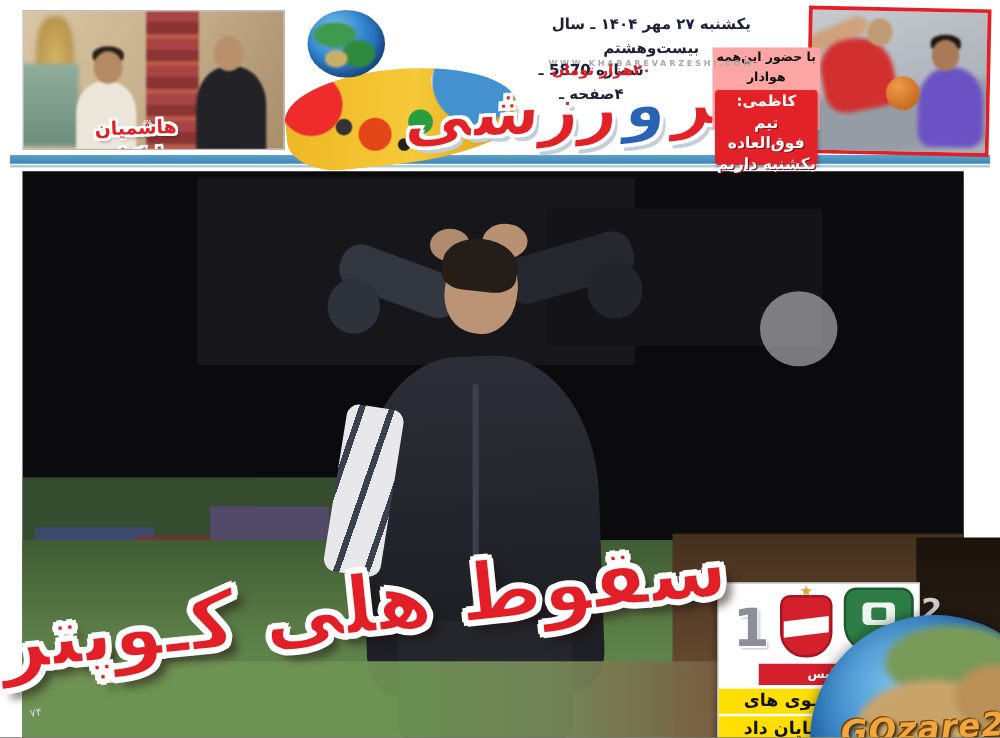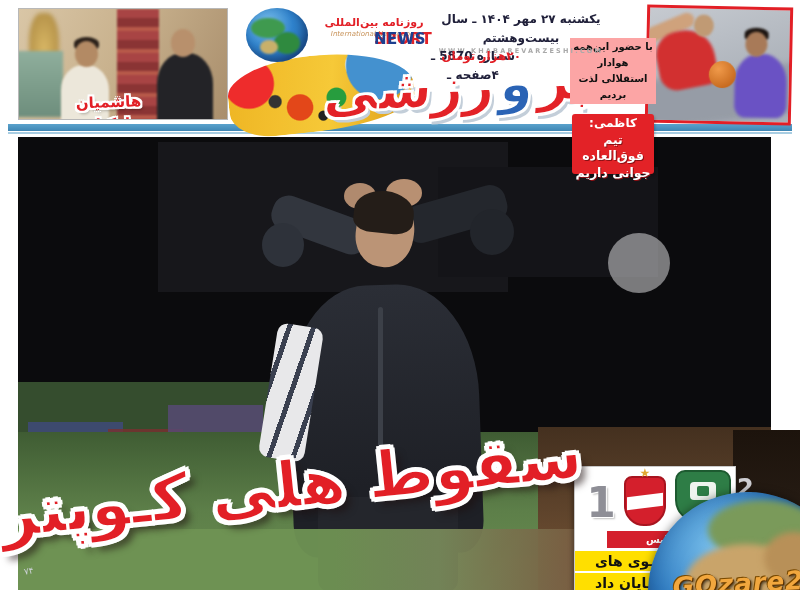--- a/index.html
+++ b/index.html
@@ -72,21 +72,21 @@
   .rs-red-head{left:44px;top:6px;width:20px;height:22px;background:#c09a74;border-radius:50%;filter:blur(1px);}
   .rs-pur-torso{left:86px;top:44px;width:52px;height:64px;background:#6a52c4;border-radius:45% 45% 20% 20%;filter:blur(1.5px);}
   .rs-pur-head{left:96px;top:22px;width:22px;height:25px;background:#a87a58;border-radius:50%;filter:blur(1px);}
   .rs-pur-hair{left:95px;top:18px;width:24px;height:12px;background:#1c1410;border-radius:50% 50% 20% 20%;filter:blur(1px);}
   .rs-ball{left:60px;top:52px;width:27px;height:27px;border-radius:50%;
            background:radial-gradient(circle at 35% 30%,#f09a4a,#c76a1e 75%);filter:blur(.5px);}
   .kicker{left:570px;top:38px;width:86px;direction:rtl;text-align:center;font-size:10px;font-weight:bold;
           color:#111;line-height:1.6;z-index:3;background:#fca5a5;padding:1px 2px;}
   .kicker span{position:static;display:block;}
   .quote-box{left:572px;top:72px;width:82px;height:60px;background:#e32227;border-radius:3px;z-index:3;
-             text-align:center;direction:rtl;padding-top:2px;box-shadow:1px 2px 3px rgba(0,0,0,.25);margin-top:42px;}
+             text-align:center;direction:rtl;padding-top:2px;box-shadow:1px 2px 3px rgba(0,0,0,.25);}
   .qb-speaker{position:static;display:block;color:#fff;font-weight:bold;font-size:12px;line-height:1.3;}
   .qb-line{position:static;display:block;color:#ffffff;font-weight:bold;font-size:12.5px;line-height:1.35;
            text-shadow:1px 1px 0 #8a1014;}
 
   
   .divider{left:8px;top:124px;width:784px;height:7px;background:linear-gradient(180deg,#5aa2cc,#3f86b4);}
   .divider2{left:8px;top:132px;width:784px;height:2px;background:#a8cde2;}
 
   
   .main-photo{left:18px;top:137px;width:753px;height:453px;background:#0b0b0d;overflow:hidden;z-index:1;}
@@ -180,28 +180,20 @@
         <br>
       <span>برکنار می‌شود؟</span>
     </div>
   </div>
 
   <div class="mast-globe">
     <i class="mg1"></i>
       <i class="mg2"></i>
       <i class="mg3"></i>
   </div>
-  <div class="tagline">
-    <span class="tg-fa">روزنامه بین‌المللی</span>
-    <span class="tg-en">
-        <span class="sp">SPORT</span> 
-        <span class="nw">NEWS</span>
-      </span>
-    <span class="tg-sub">International Newspaper</span>
-  </div>
   <div class="heart"></div>
   <div class="mast-title">
     <span class="t1">خبر</span>
     <span class="t2">و</span>
     <span class="t3">رزشی</span>
   </div>
 
   <div class="dateline">
     <span class="dl1">یکشنبه ۲۷ مهر ۱۴۰۴ ـ سال بیست‌وهشتم</span>
     <span class="dl2">
@@ -221,21 +213,21 @@
     <div class="rs-pur-head"></div>
     <div class="rs-ball"></div>
   </div>
   <div class="kicker">
     <span>با حضور این‌همه هوادار</span>
     <span>استقلالی لذت بردیم</span>
   </div>
   <div class="quote-box">
     <span class="qb-speaker">کاظمی:</span>
     <span class="qb-line">تیم فوق‌العاده</span>
-    <span class="qb-line">جوانی داریم</span>
+    <span class="qb-line">یکشنبه داریم</span>
   </div>
 
   <div class="divider"></div>
   <div class="divider2"></div>
 
   <div class="main-photo">
     <div class="mp-struct1"></div>
     <div class="mp-struct2"></div>
     <div class="mp-green"></div>
     <div class="mp-blue"></div>

